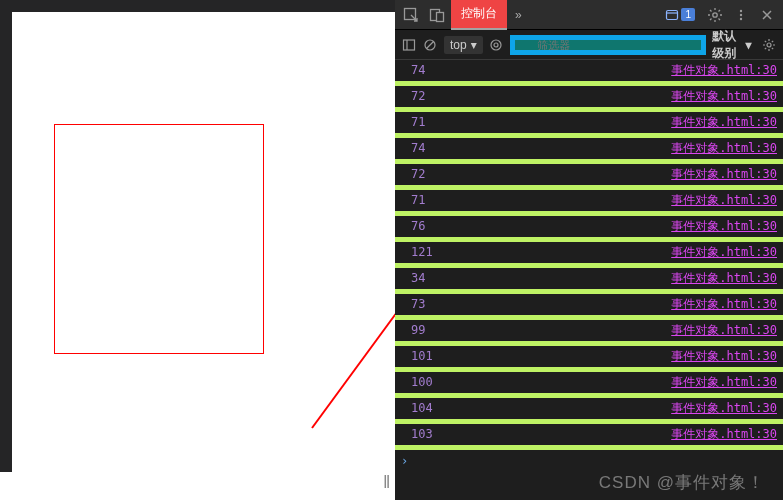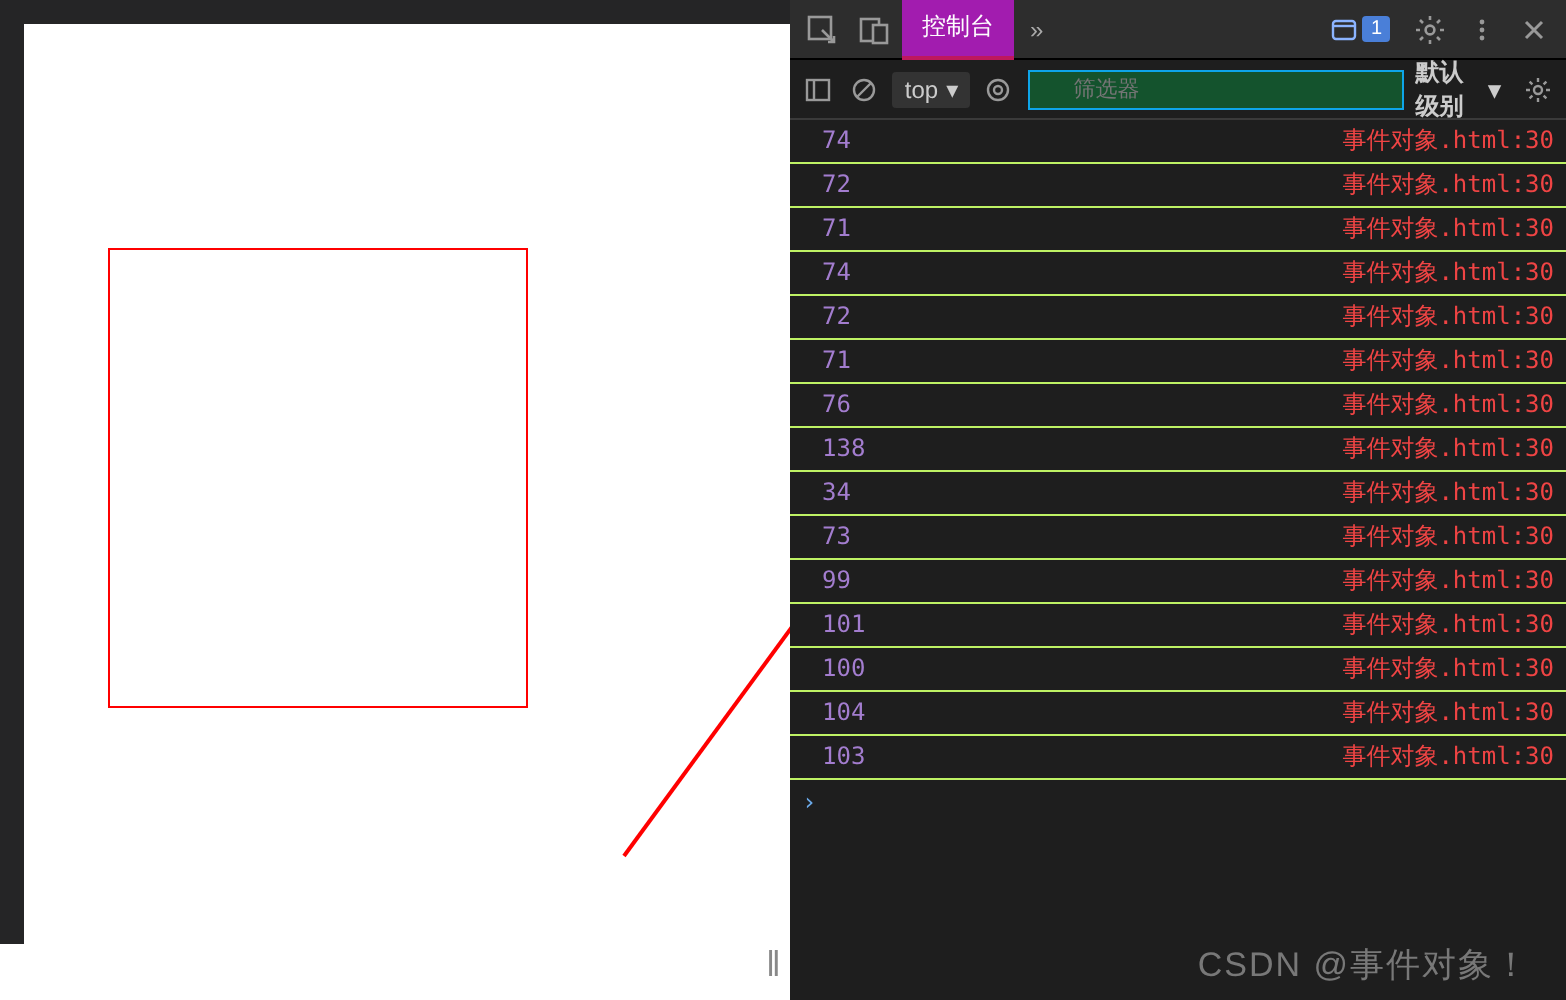--- a/index.html
+++ b/index.html
@@ -93,22 +93,22 @@
   cursor: pointer;
   border-radius: 2px;
 }
 .dt-tab {
   padding: 6px 10px;
   color: #aaa;
   cursor: pointer;
 }
 .dt-tab.active {
   color: #fff;
-  border-bottom: 2px solid #be185d;
-  background: #a21caf;
+  border-bottom: 2px solid #a3a3a3;
+  background: #ef4444;
 }
 .dt-chevron {
   padding: 6px 6px;
   color: #aaa;
   cursor: pointer;
 }
 .dt-spacer { flex: 1; }
 .dt-badge {
   display: flex;
   align-items: center;
@@ -144,22 +144,22 @@
   display: flex; align-items: center;
   background: #333;
   padding: 2px 6px;
   border-radius: 2px;
   color: #ccc;
   gap: 4px;
   cursor: pointer;
 }
 .tb-input {
   flex: 0 0 80px;
-  background: #14532d;
-  border: 1px solid #0ea5e9;
+  background: #0f766e;
+  border: 5px solid #0ea5e9;
   color: #ccc;
   padding: 2px 22px;
   height: 20px;
   font-size: 11px;
   outline: none;
 }
 .tb-level {
   color: #ccc;
   cursor: pointer;
   font-weight: bold;
@@ -171,30 +171,31 @@
 }
 .console {
   overflow-y: auto;
   height: calc(100% - 60px);
   font-family: Menlo, Consolas, monospace;
   font-size: 12px;
 }
 .row {
   display: flex;
   padding: 2px 6px 2px 16px;
-  border-bottom: 1px solid #bef264;
+  border-bottom: 5px solid #bef264;
   align-items: baseline;
 }
 .row .val {
   color: #a37dcf;
   flex: 0 0 auto;
 }
 .row .src {
   margin-left: auto;
-  color: #ef4444;
+  color: #d946ef;
+  text-decoration: underline;
   cursor: pointer;
 }
 .prompt-row {
   padding: 4px 6px;
   color: #6ba9e8;
 }
 .prompt-row::before {
   content: "›";
   margin-right: 6px;
 }
@@ -326,21 +327,21 @@
       </div>
       <div class="row">
         <span class="val">71</span>
         <span class="src">事件对象.html:30</span>
       </div>
       <div class="row">
         <span class="val">76</span>
         <span class="src">事件对象.html:30</span>
       </div>
       <div class="row">
-        <span class="val">138</span>
+        <span class="val">121</span>
         <span class="src">事件对象.html:30</span>
       </div>
       <div class="row">
         <span class="val">34</span>
         <span class="src">事件对象.html:30</span>
       </div>
       <div class="row">
         <span class="val">73</span>
         <span class="src">事件对象.html:30</span>
       </div>

